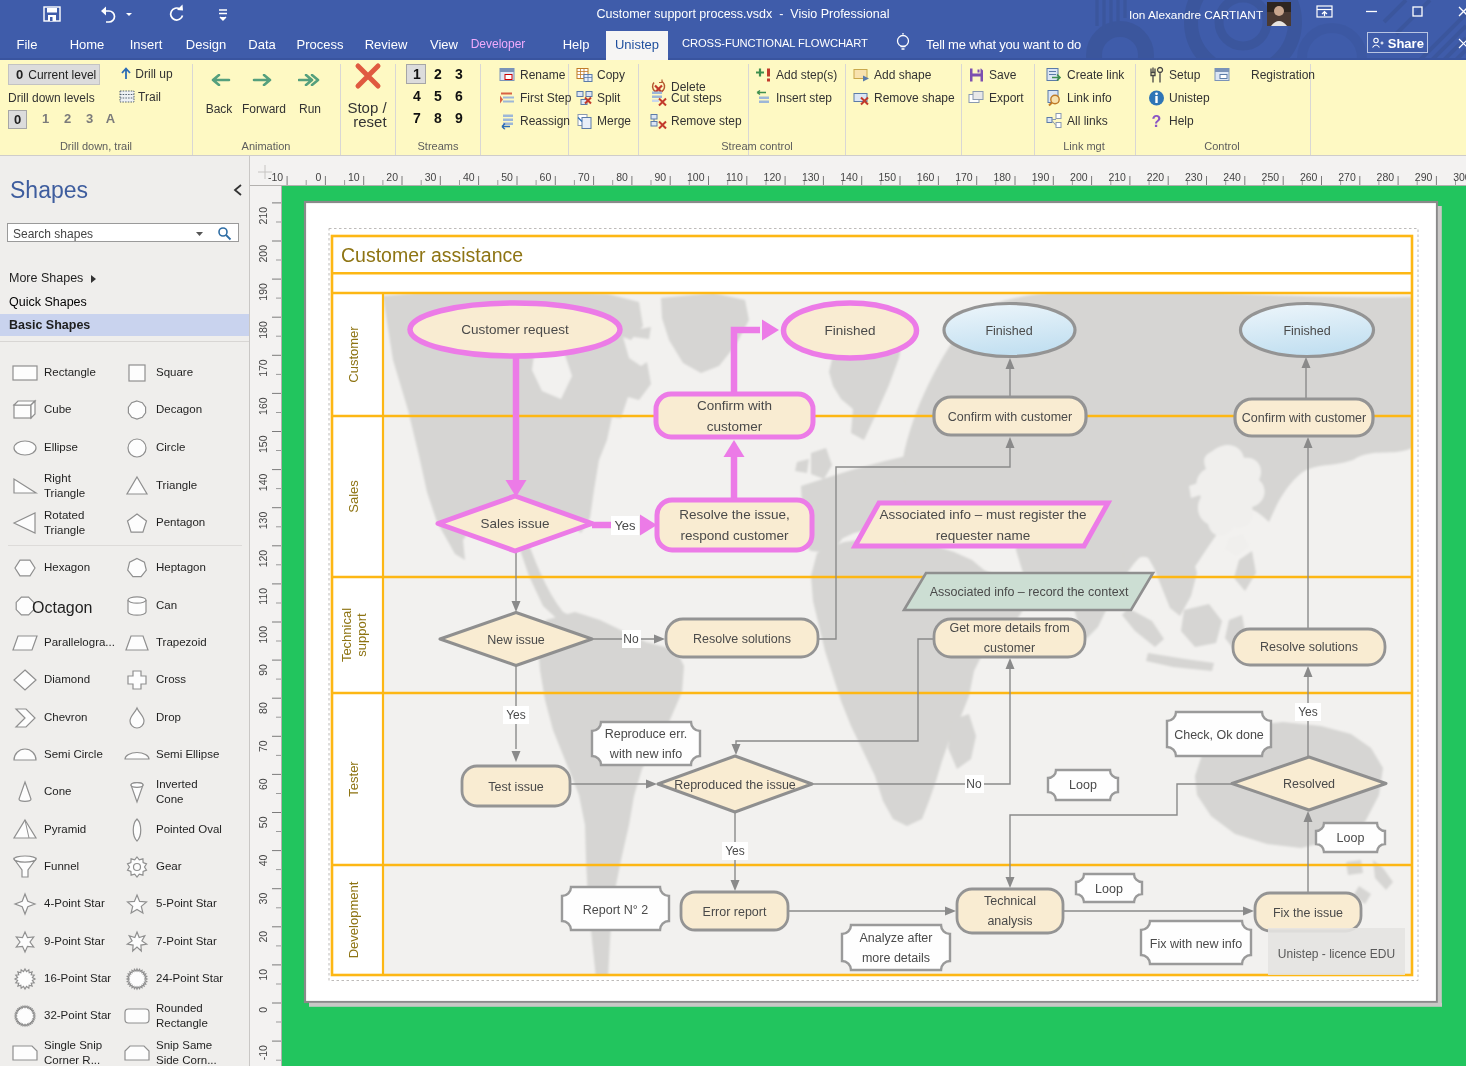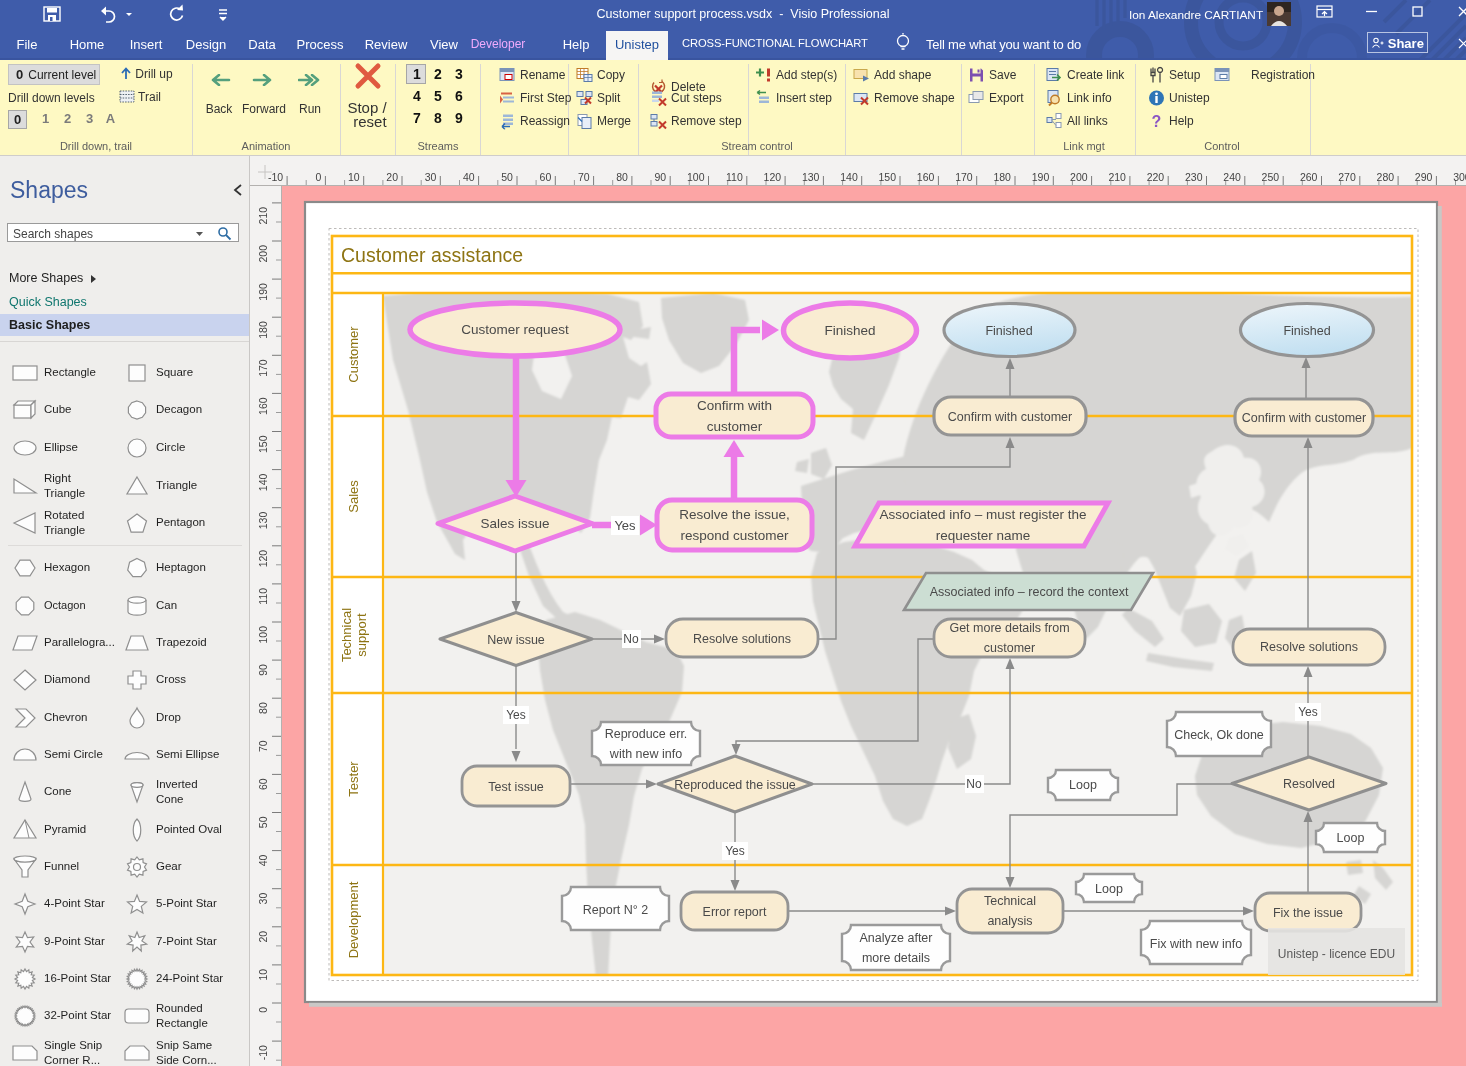--- a/index.html
+++ b/index.html
@@ -282,21 +282,21 @@
       <div style="position:absolute;left:7px;top:223px;width:232px;height:19px;background:#fff;border:1px solid #9a9a9a;"><span style="font-size:12px;color:#444;line-height:19px;padding-left:5px">Search shapes</span><svg width="9" height="6" viewBox="0 0 9 6" style="position:absolute;right:34px;top:7px">
           <path d="M1 1 l3.5 4 L8 1 z" fill="#555"></path>
         </svg><svg width="15" height="15" viewBox="0 0 15 15" style="position:absolute;right:6px;top:2px">
           <circle cx="6" cy="6" r="4" stroke="#2e6da4" stroke-width="1.6" fill="none"></circle>
           <line x1="9" y1="9" x2="13.5" y2="13.5" stroke="#2e6da4" stroke-width="1.8"></line>
         </svg></div>
       <div style="position:absolute;left:9px;top:271px;font-size:12.5px;color:#1f1f1f">More Shapes</div>
       <svg width="7" height="10" viewBox="0 0 7 10" style="position:absolute;left:90px;top:274px">
         <path d="M1 1 l5 4 -5 4 z" fill="#333"></path>
       </svg>
-      <div style="position:absolute;left:9px;top:295px;font-size:12.5px;color:#0f766e">Quick Shapes</div>
+      <div style="position:absolute;left:9px;top:295px;font-size:12.5px;color:#000000">Quick Shapes</div>
       <div style="position:absolute;left:0px;top:314px;width:250px;height:22px;background:#c9d3ee;"><span style="font-size:12.5px;font-weight:bold;color:#1f1f1f;line-height:22px;padding-left:9px">Basic Shapes</span></div>
       <div style="position:absolute;left:0px;top:341px;width:250px;height:1px;background:#d8d6d4"></div>
       <div style="position:absolute;left:8px;top:545px;width:234px;height:1px;background:#dddbd9"></div>
       <div style="position:absolute;left:10px;top:360px"><svg width="30" height="26" viewBox="0 0 30 26">
           <rect x="3" y="6" width="24" height="14" stroke="#8f8f8f" stroke-width="1.2" fill="#fdfdfd"></rect>
         </svg></div>
       <div style="position:absolute;left:44px;top:366px;font-size:11.5px;color:#1f1f1f;white-space:nowrap">Rectangle</div>
       <div style="position:absolute;left:122px;top:360px"><svg width="30" height="26" viewBox="0 0 30 26">
           <rect x="7" y="5" width="16" height="16" stroke="#8f8f8f" stroke-width="1.2" fill="#fdfdfd"></rect>
         </svg></div>
@@ -339,21 +339,21 @@
           <polygon points="25.0,13.0 20.0,20.8 10.0,20.8 5.0,13.0 10.0,5.2 20.0,5.2" stroke="#8f8f8f" stroke-width="1.2" fill="#fdfdfd"></polygon>
         </svg></div>
       <div style="position:absolute;left:44px;top:561px;font-size:11.5px;color:#1f1f1f;white-space:nowrap">Hexagon</div>
       <div style="position:absolute;left:122px;top:555px"><svg width="30" height="26" viewBox="0 0 30 26">
           <polygon points="15.0,3.5 22.4,7.1 24.3,15.1 19.1,21.6 10.9,21.6 5.7,15.1 7.6,7.1" stroke="#8f8f8f" stroke-width="1.2" fill="#fdfdfd"></polygon>
         </svg></div>
       <div style="position:absolute;left:156px;top:561px;font-size:11.5px;color:#1f1f1f;white-space:nowrap">Heptagon</div>
       <div style="position:absolute;left:10px;top:593px"><svg width="30" height="26" viewBox="0 0 30 26">
           <polygon points="18.6,4.2 23.8,9.4 23.8,16.6 18.6,21.8 11.4,21.8 6.2,16.6 6.2,9.4 11.4,4.2" stroke="#8f8f8f" stroke-width="1.2" fill="#fdfdfd"></polygon>
         </svg></div>
-      <div style="position:absolute;left:44px;top:599px;font-size:11px;color:#1f1f1f;white-space:nowrap">Octagon</div>
+      <div style="position:absolute;left:32px;top:599px;font-size:16px;color:#1f1f1f;white-space:nowrap">Octagon</div>
       <div style="position:absolute;left:122px;top:593px"><svg width="30" height="26" viewBox="0 0 30 26">
           <path d="M6 7 v12 a9 3.2 0 0 0 18 0 v-12" stroke="#8f8f8f" stroke-width="1.2" fill="#fdfdfd"></path>
           <ellipse cx="15" cy="7" rx="9" ry="3.2" stroke="#8f8f8f" stroke-width="1.2" fill="#fdfdfd"></ellipse>
         </svg></div>
       <div style="position:absolute;left:156px;top:599px;font-size:11.5px;color:#1f1f1f;white-space:nowrap">Can</div>
       <div style="position:absolute;left:10px;top:630px"><svg width="30" height="26" viewBox="0 0 30 26">
           <polygon points="8.0,6.0 27.0,6.0 22.0,20.0 3.0,20.0" stroke="#8f8f8f" stroke-width="1.2" fill="#fdfdfd"></polygon>
         </svg></div>
       <div style="position:absolute;left:44px;top:636px;font-size:11.5px;color:#1f1f1f;white-space:nowrap">Parallelogra...</div>
       <div style="position:absolute;left:122px;top:630px"><svg width="30" height="26" viewBox="0 0 30 26">
@@ -448,21 +448,21 @@
           <polygon points="3.0,6.0 22.0,6.0 27.0,11.0 27.0,20.0 3.0,20.0" stroke="#8f8f8f" stroke-width="1.2" fill="#fdfdfd"></polygon>
         </svg></div>
       <div style="position:absolute;left:44px;top:1038px;font-size:11.5px;color:#1f1f1f;line-height:15px;white-space:nowrap">Single Snip<br>Corner R...</div>
       <div style="position:absolute;left:122px;top:1040px"><svg width="30" height="26" viewBox="0 0 30 26">
           <polygon points="8.0,6.0 22.0,6.0 27.0,11.0 27.0,20.0 3.0,20.0 3.0,11.0" stroke="#8f8f8f" stroke-width="1.2" fill="#fdfdfd"></polygon>
         </svg></div>
       <div style="position:absolute;left:156px;top:1038px;font-size:11.5px;color:#1f1f1f;line-height:15px;white-space:nowrap">Snip Same<br>Side Corn...</div>
     </div>
 </div>
 
-<div style="position:absolute;left:250px;top:156px;width:1216px;height:910px;background:#fca5a5;overflow:hidden">
+<div style="position:absolute;left:250px;top:156px;width:1216px;height:910px;background:#22c55e;overflow:hidden">
 <svg width="1216" height="910" viewBox="250 156 1216 910" font-family="Liberation Sans, sans-serif">
       <defs>
         <filter id="mapblur" x="-5%" y="-5%" width="110%" height="110%">
           <feGaussianBlur stdDeviation="0.8"></feGaussianBlur>
         </filter>
         <clipPath id="mapclip">
           <rect x="383" y="293" width="1029" height="682"></rect>
         </clipPath>
         <linearGradient id="bluegrad" x1="0" y1="0" x2="0.25" y2="1">
           <stop offset="0" stop-color="#eef6fb"></stop>

